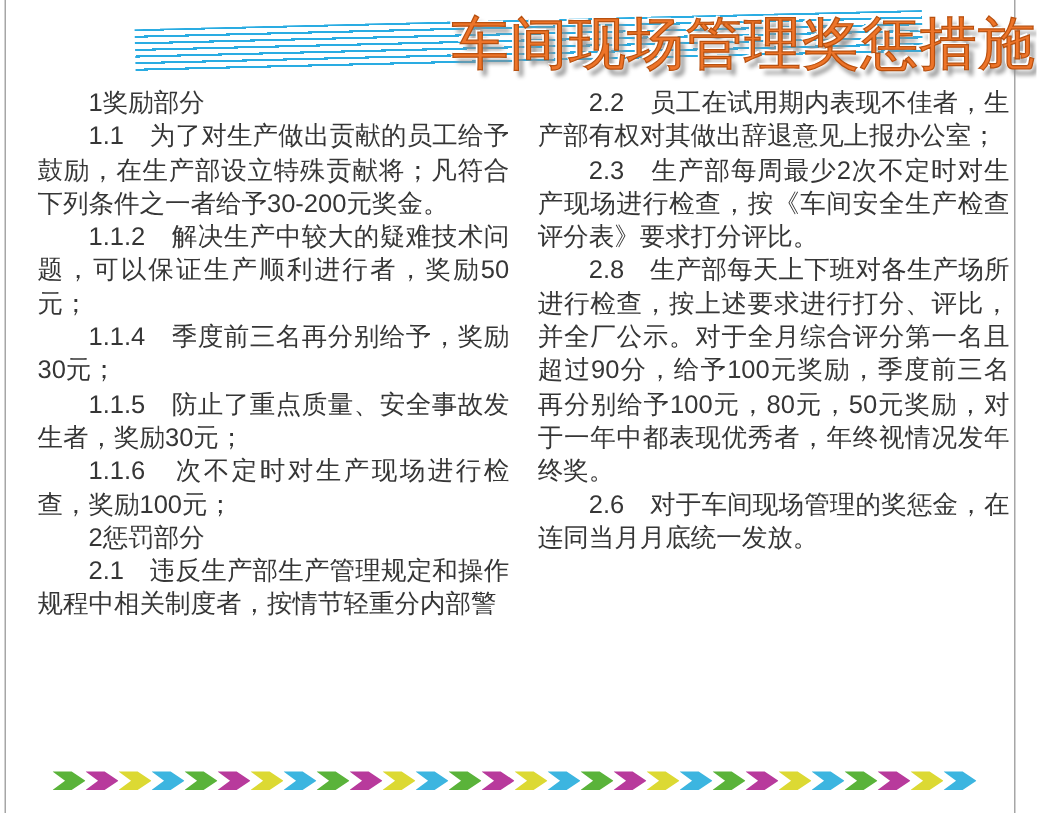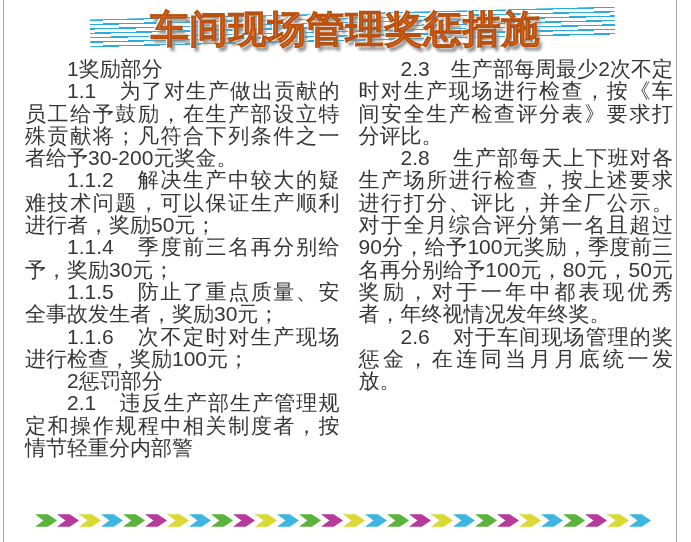--- a/index.html
+++ b/index.html
@@ -25,36 +25,36 @@
   .title-lines {
     position: absolute; left: 90px; width: 525px; top: 13px; height: 30px;
     transform: rotate(-1.4deg);
     background: repeating-linear-gradient(
       to bottom,
       var(--banner-lines, #2aace2) 0px, var(--banner-lines, #2aace2) 1.4px,
       transparent 1.4px, transparent 4.4px);
   }
   .title {
     position: absolute; top: 4px; left: 0; right: 0;
-    text-align: center;
-    font-size: 38px; font-weight: bold; letter-spacing: 1px;
+    text-align: right;
+    font-size: 38px; font-weight: normal; letter-spacing: 1px;
     color: var(--title-text, #ed7429);
     -webkit-text-stroke: 0.8px var(--title-outline, #b8500f);
     text-shadow:
       -1.5px -1.5px 0 #ffffff,
        3px 4px 3px var(--title-shadow, #8f8f8f);
     white-space: nowrap;
   }
 
   
   .content {
     position: absolute; top: 58px; left: 25px; right: 18px;
     display: flex; gap: 19px;
     color: var(--body-text, #363636);
-    font-size: 21px; line-height: 22.3px;
+    font-size: 17px; line-height: 22.3px;
   }
   .col { width: 315px; text-align: justify; }
   .para { margin: 0; }
   .para.indent { text-indent: 2em; }
 
   
   .footer-arrows {
     position: absolute; left: 35px; top: 514px; height: 13px;
     display: flex;
   }
@@ -80,20 +80,21 @@
       <p class="para indent">1奖励部分</p>
       <p class="para indent">1.1　为了对生产做出贡献的员工给予鼓励，在生产部设立特殊贡献将；凡符合下列条件之一者给予30-200元奖金。</p>
       <p class="para indent">1.1.2　解决生产中较大的疑难技术问题，可以保证生产顺利进行者，奖励50元；</p>
       <p class="para indent">1.1.4　季度前三名再分别给予，奖励30元；</p>
       <p class="para indent">1.1.5　防止了重点质量、安全事故发生者，奖励30元；</p>
       <p class="para indent">1.1.6　次不定时对生产现场进行检查，奖励100元；</p>
       <p class="para indent">2惩罚部分</p>
       <p class="para indent">2.1　违反生产部生产管理规定和操作规程中相关制度者，按情节轻重分内部警</p>
     </div>
     <div class="col">
+      <p class="para indent">2.2　员工在试用期内表现不佳者，生产部有权对其做出辞退意见上报办公室；</p>
       <p class="para indent">2.3　生产部每周最少2次不定时对生产现场进行检查，按《车间安全生产检查评分表》要求打分评比。</p>
       <p class="para indent">2.8　生产部每天上下班对各生产场所进行检查，按上述要求进行打分、评比，并全厂公示。对于全月综合评分第一名且超过90分，给予100元奖励，季度前三名再分别给予100元，80元，50元奖励，对于一年中都表现优秀者，年终视情况发年终奖。</p>
       <p class="para indent">2.6　对于车间现场管理的奖惩金，在连同当月月底统一发放。</p>
     </div>
   </div>
 
   <div class="footer-arrows">
       <span class="arrow" style="background: rgb(90, 179, 58);"></span>
       <span class="arrow" style="background: rgb(184, 58, 156);"></span>
       <span class="arrow" style="background: rgb(220, 217, 51);"></span>

